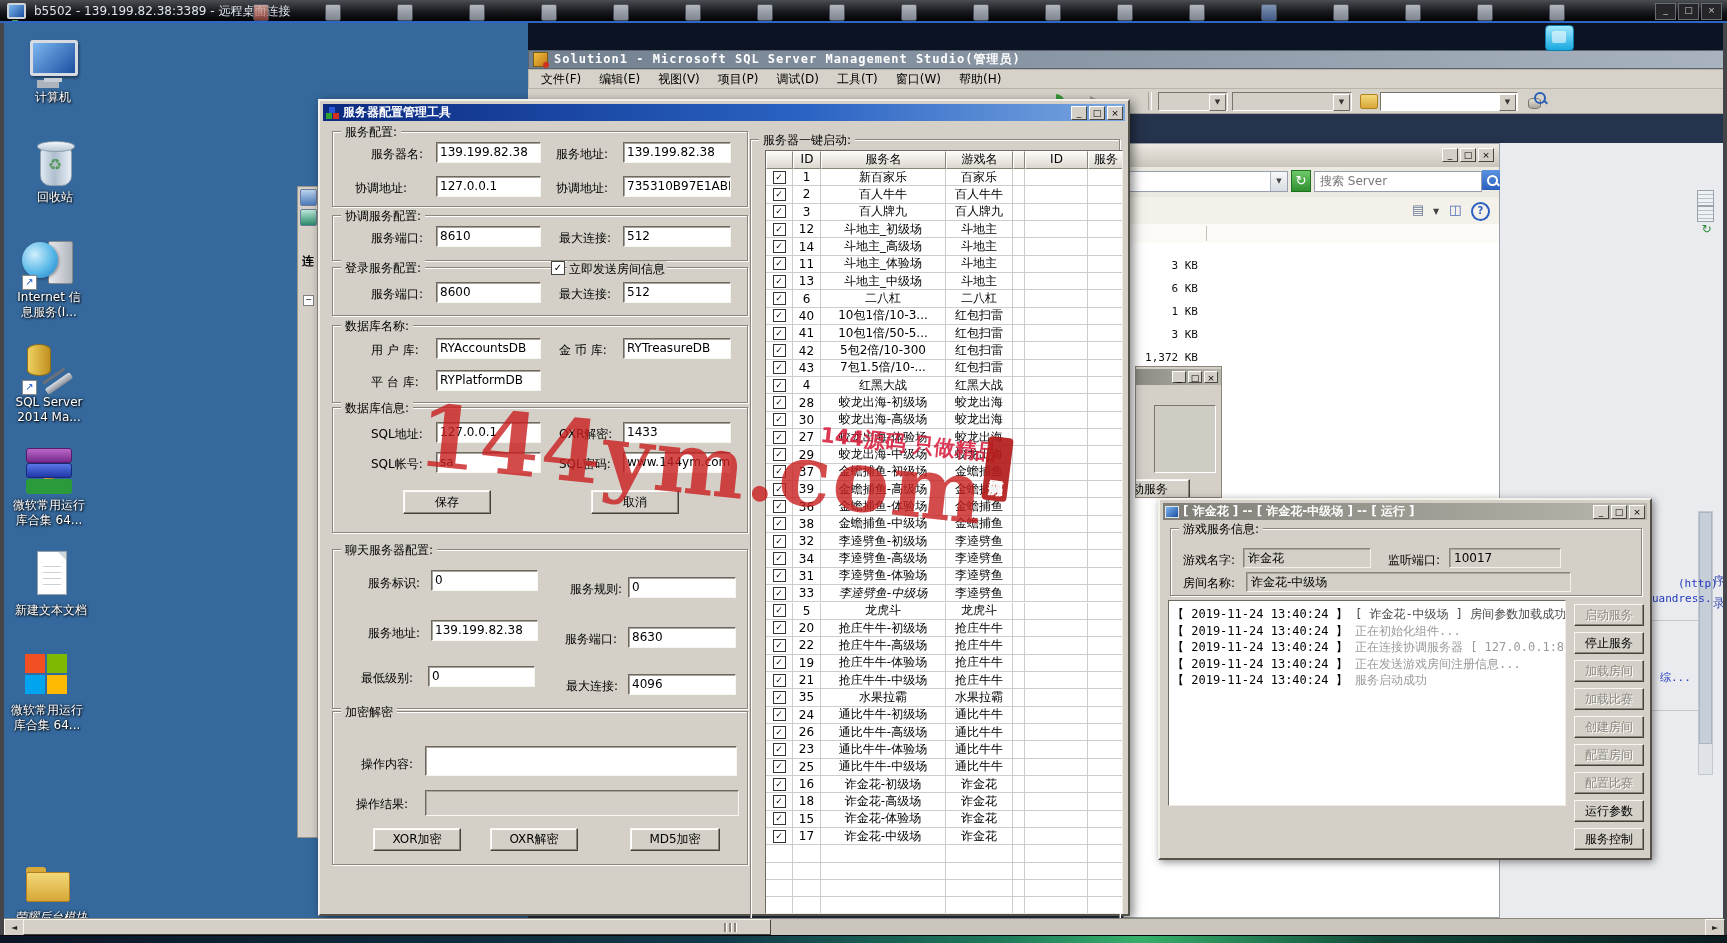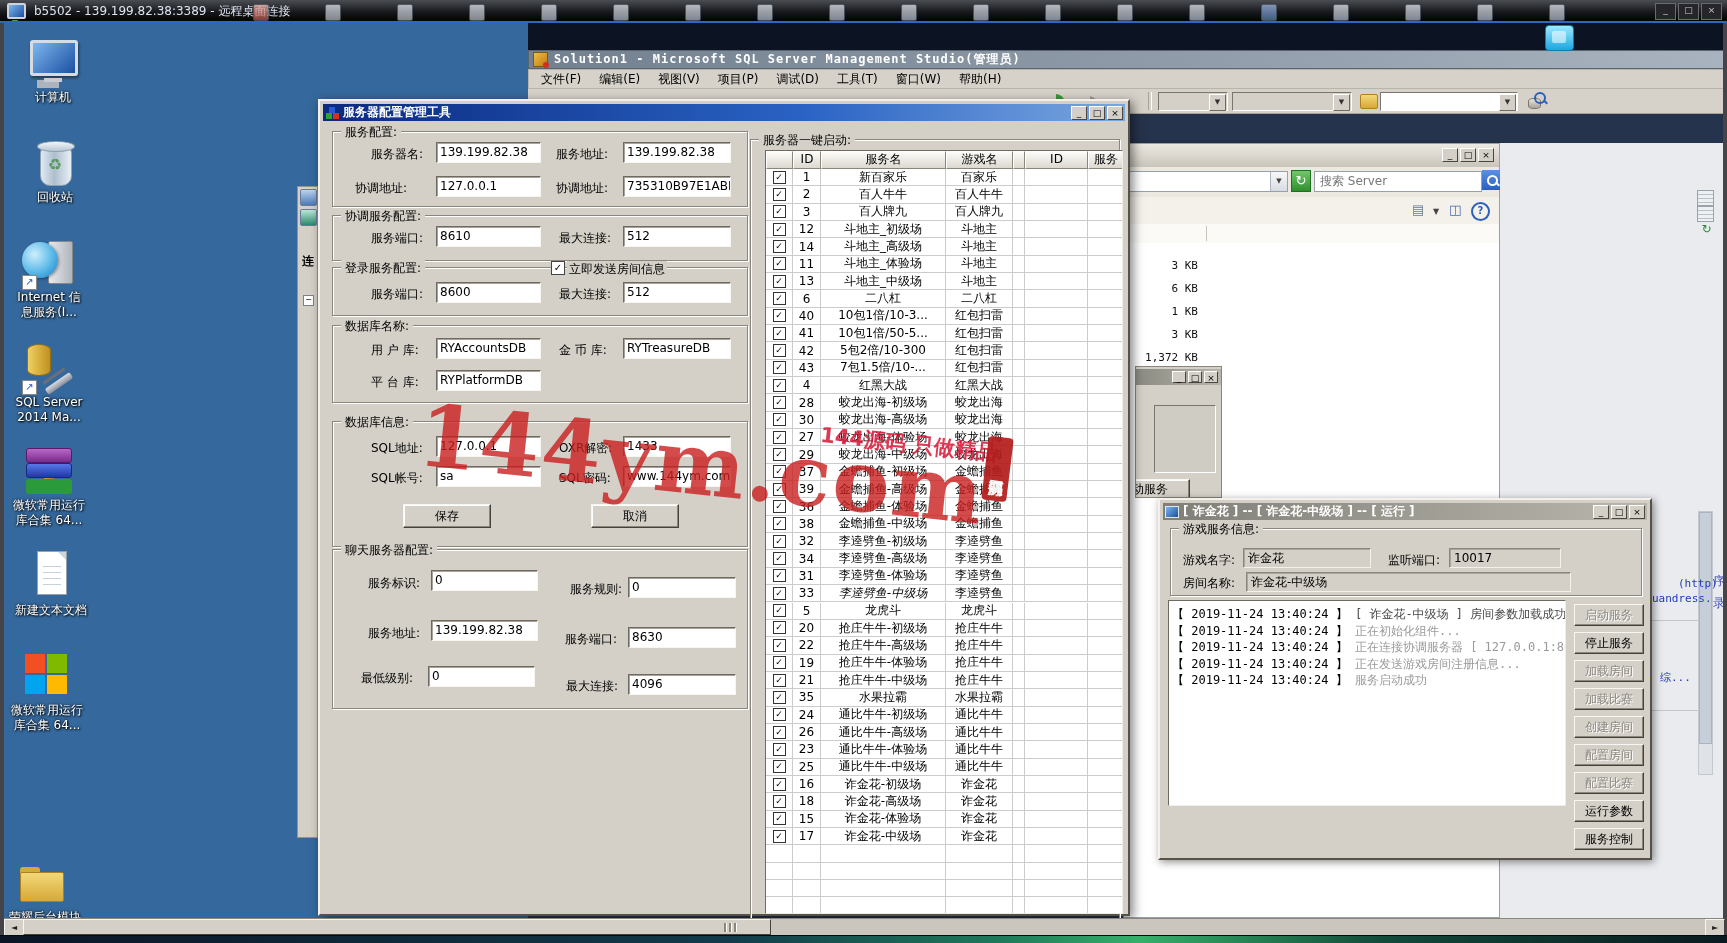--- a/index.html
+++ b/index.html
@@ -259,21 +259,21 @@
       </div>
       <div class="dicon" style="left: 6px; top: 529px;">
         <div class="art a-txt"></div>
         <div class="dlabel">新建文本文档</div>
       </div>
       <div class="dicon" style="left: 2px; top: 629px;">
         <div class="art a-mslogo"></div>
         <div class="dlabel">微软常用运行
 库合集 64...</div>
       </div>
-      <div class="dicon" style="left: 0px; top: 836px;">
+      <div class="dicon" style="left: 6px; top: 836px; font-style: italic;">
         <div class="art a-folder"></div>
         <div class="dlabel">荣耀后台模块</div>
       </div>
     </div>
 
   <div id="topband"></div>
   <div id="cyanicon"></div>
   <div id="ssmstitle">
     <span class="ssms-ticon"></span>
     <span id="ssmsttext">Solution1 - Microsoft SQL Server Management Studio(管理员)</span>
@@ -464,21 +464,21 @@
     <div class="group" style="left:12px;top:224px;width:414px;height:76px">
       <span class="glabel">数据库名称:</span>
       <span class="lbl" style="left:38px;top:16px">用 户 库:</span>
       <div class="inp" style="left:103px;top:12px;width:105px">RYAccountsDB</div>
       <span class="lbl" style="left:226px;top:16px">金 币 库:</span>
       <div class="inp" style="left:290px;top:12px;width:108px">RYTreasureDB</div>
       <span class="lbl" style="left:38px;top:48px">平 台 库:</span>
       <div class="inp" style="left:103px;top:44px;width:105px">RYPlatformDB</div>
     </div>
 
-    <div class="group" style="left:12px;top:320px;width:414px;height:124px">
+    <div class="group" style="left:12px;top:306px;width:414px;height:124px">
       <span class="glabel">数据库信息:</span>
       <span class="lbl" style="left:38px;top:18px">SQL地址:</span>
       <div class="inp" style="left:103px;top:14px;width:105px">127.0.0.1</div>
       <span class="lbl" style="left:226px;top:18px">OXR解密:</span>
       <div class="inp" style="left:290px;top:14px;width:108px">1433</div>
       <span class="lbl" style="left:38px;top:48px">SQL帐号:</span>
       <div class="inp" style="left:103px;top:44px;width:105px">sa</div>
       <span class="lbl" style="left:226px;top:48px">SQL密码:</span>
       <div class="inp" style="left:290px;top:44px;width:108px">www.144ym.com</div>
       <div class="btn" style="left:70px;top:82px;width:88px;height:24px;line-height:22px">保存</div>
@@ -494,20 +494,30 @@
       <span class="lbl" style="left:35px;top:75px">服务地址:</span>
       <div class="inp" style="left:98px;top:70px;width:107px">139.199.82.38</div>
       <span class="lbl" style="left:232px;top:81px">服务端口:</span>
       <div class="inp" style="left:295px;top:77px;width:108px">8630</div>
       <span class="lbl" style="left:28px;top:120px">最低级别:</span>
       <div class="inp" style="left:95px;top:116px;width:107px">0</div>
       <span class="lbl" style="left:233px;top:128px">最大连接:</span>
       <div class="inp" style="left:295px;top:124px;width:108px">4096</div>
     </div>
 
+    <div class="group" style="left:12px;top:610px;width:414px;height:152px">
+      <span class="glabel">加密解密</span>
+      <span class="lbl" style="left:28px;top:44px">操作内容:</span>
+      <div class="inp" style="left:92px;top:34px;width:312px;height:30px"></div>
+      <span class="lbl" style="left:23px;top:84px">操作结果:</span>
+      <div class="inp inp-ro" style="left:92px;top:78px;width:314px;height:26px"></div>
+      <div class="btn" style="left:40px;top:116px;width:88px;height:23px;line-height:21px">XOR加密</div>
+      <div class="btn" style="left:157px;top:116px;width:88px;height:23px;line-height:21px">OXR解密</div>
+      <div class="btn" style="left:297px;top:116px;width:90px;height:23px;line-height:21px">MD5加密</div>
+    </div>
 
     <div class="group" style="left:430px;top:38px;width:368px;height:778px">
       <span class="glabel">服务器一键启动:</span>
       <div id="launchtable">
         <div id="lthead">
             <div class="lt-h" style="width: 27px;"></div>
             <div class="lt-h" style="width: 28px;">ID</div>
             <div class="lt-h" style="width: 125px;">服务名</div>
             <div class="lt-h" style="width: 67px;">游戏名</div>
             <div class="lt-h" style="width: 12px;"></div>

